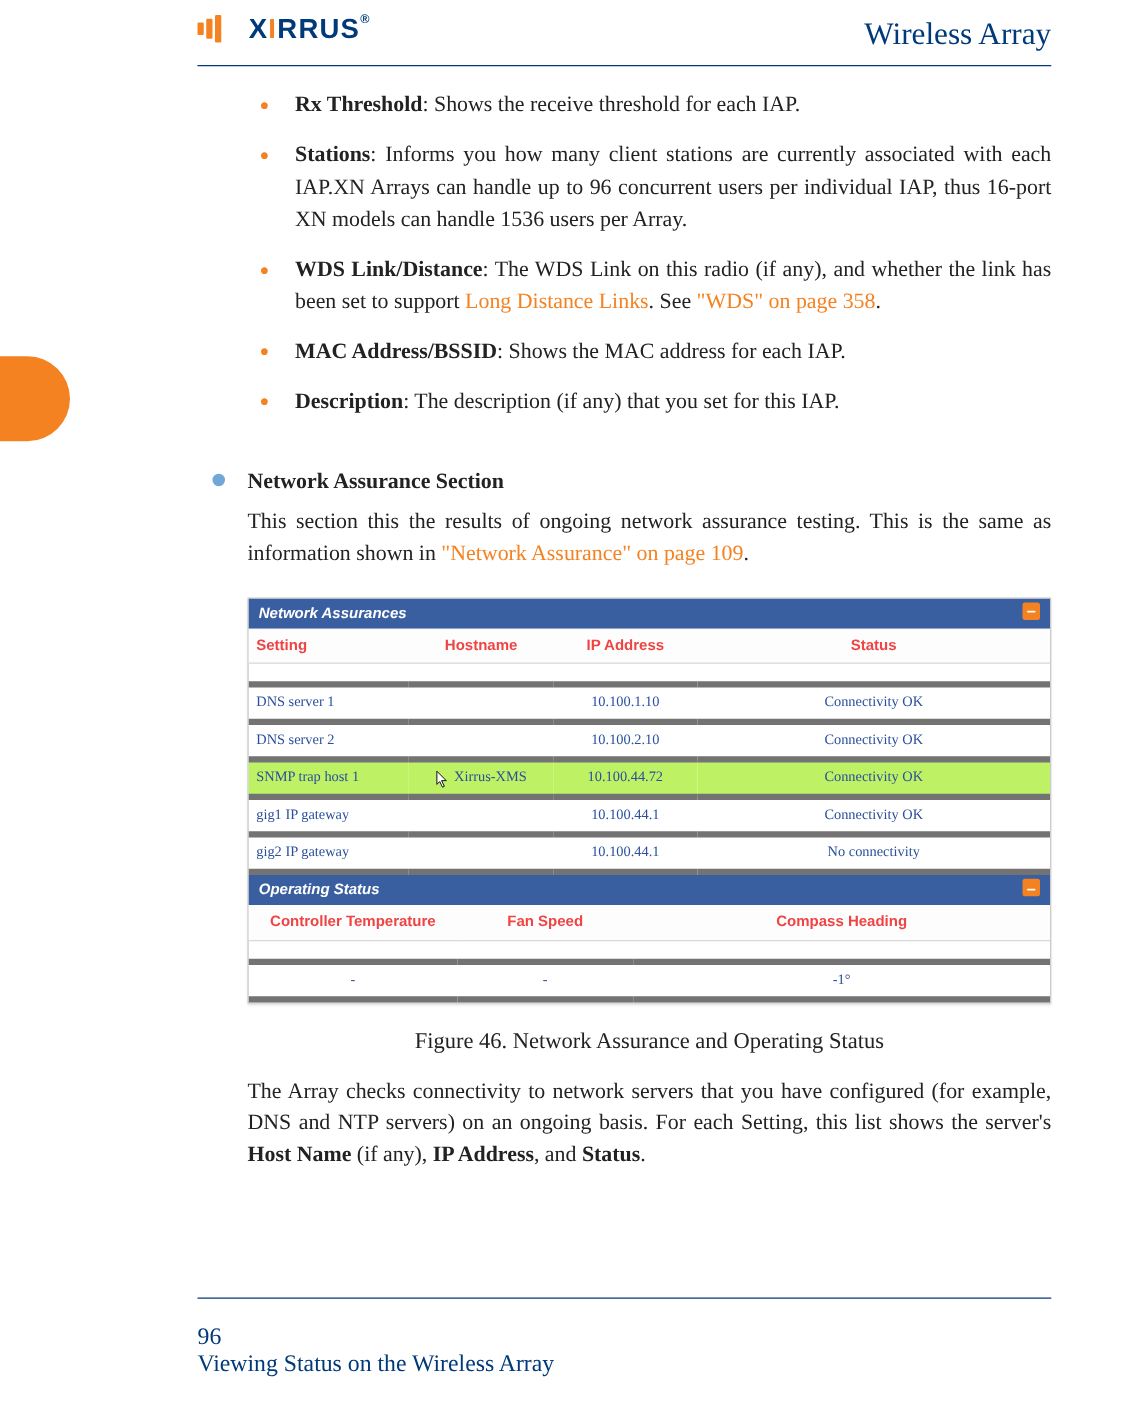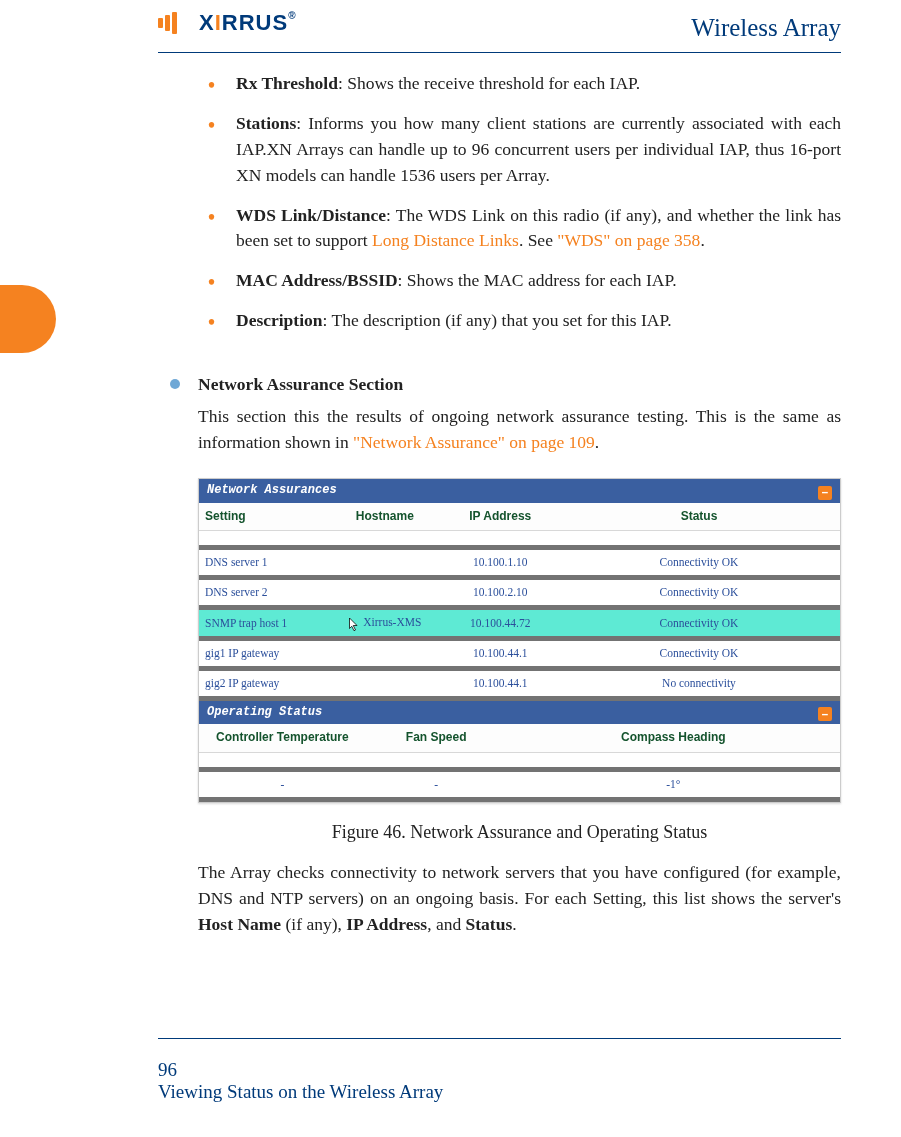--- a/index.html
+++ b/index.html
@@ -128,51 +128,50 @@
     box-shadow: 0 1px 2px rgba(0,0,0,0.15);
   }
   .fig .bar{
     background:#3a5fa0;
     color:#fff;
     font-style:italic;
     font-weight:bold;
     padding:3px 8px;
     display:flex;
     justify-content:space-between;
-    align-items:flex-end;
+    align-items:flex-start;
     font-size:12px;
-    font-family:Liberation Mono, monospace;
   }
   .fig .bar .minus{
     width:14px;height:14px;background:#f58220;border-radius:2px;color:#fff;
     display:flex;align-items:center;justify-content:center;font-weight:bold;font-style:normal;font-size:13px;line-height:1;
   }
   .fig table{
     width:100%;
     border-collapse:collapse;
   }
   .fig th{
-    color:#14532d;
+    color:#ef4444;
     font-weight:bold;
     font-size:12px;
     padding:5px 6px;
     border-bottom:1px solid #d8d8d8;
     text-align:center;
     background:#fdfdfd;
   }
   .fig td{
     color:#2b4f9b;
     font-size:11.5px;
     padding:4px 6px;
     border-bottom:5px solid #737373;
     text-align:center;
     font-family:Liberation Serif, serif;
   }
   .fig td.left, .fig th.left{text-align:left;}
-  .fig tr.hl td{ background:#5eead4;margin-left:40px; }
+  .fig tr.hl td{ background:#bef264;margin-left:40px; }
   .fig .cursor{
     display:inline-block;
     width:12px;height:16px;
     vertical-align:middle;
   }
   .figure-caption{
     text-align:center;
     font-size:18px;
     margin:16px 0 14px;
   }

